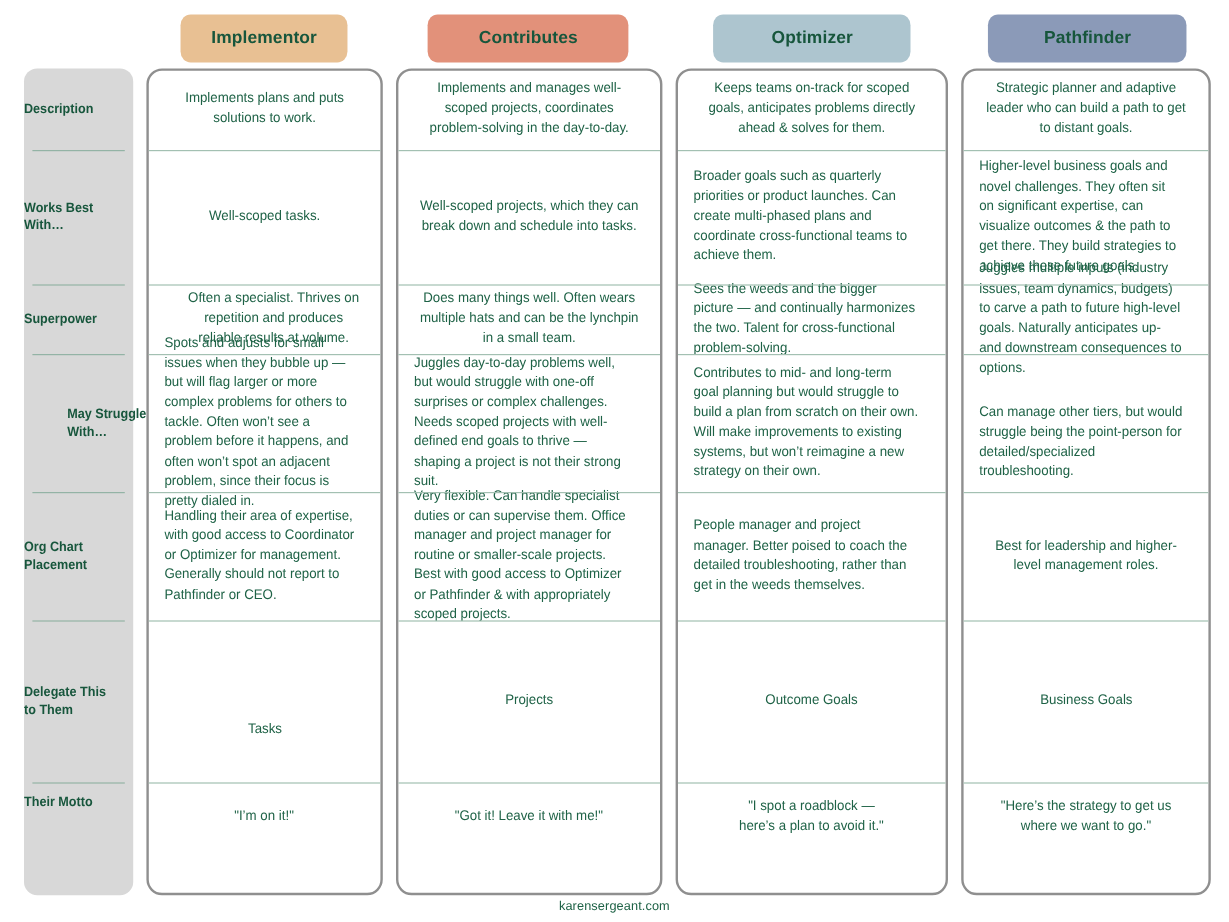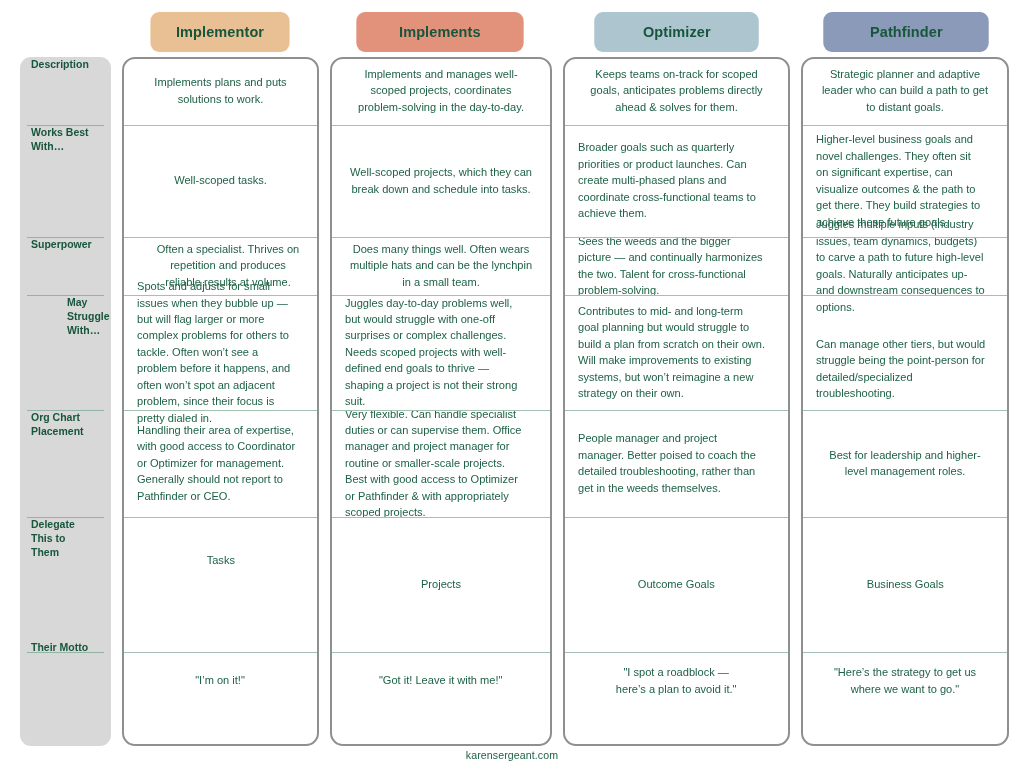--- a/index.html
+++ b/index.html
@@ -60,21 +60,21 @@
     background: #d8d8d8;
     border-radius: 11px;
     box-sizing: border-box;
   }
   .label-cell {
     position: absolute;
     left: 0;
     width: 79px;
     box-sizing: border-box;
     display: flex;
-    padding-left: 11px;
+    align-items: center;
     padding-right: 4px;
   }
   .label-cell .ltext {
     font-size: 11.3px;
     font-weight: bold;
     color: #17563c;
     line-height: 1.25;
     transform: scaleX(0.93);
     transform-origin: left center;
     white-space: pre-line;
@@ -146,21 +146,21 @@
 </head>
 <body>
 
 <div id="page">
 
   <div class="pill-row">
       <div class="pill" style="left: 146px; width: 148px; background: rgb(232, 192, 147);">
         <span class="pill-inner">Implementor</span>
       </div>
       <div class="pill" style="left: 351px; width: 178px; background: rgb(226, 145, 122);">
-        <span class="pill-inner">Implements</span>
+        <span class="pill-inner">Contributes</span>
       </div>
       <div class="pill" style="left: 589px; width: 175px; background: rgb(173, 197, 207);">
         <span class="pill-inner">Optimizer</span>
       </div>
       <div class="pill" style="left: 818px; width: 176px; background: rgb(139, 154, 184);">
         <span class="pill-inner">Pathfinder</span>
       </div>
     </div>
 
   <div class="label-col">
@@ -206,21 +206,21 @@
       </div>
       <div class="card-div" style="top: 177.6px;"></div>
       <div class="cell align-left" style="top: 235.6px; height: 115px;">
         <div class="ctext" style="white-space: pre-line;">Spots and adjusts for small issues when they bubble up — but will flag larger or more complex problems for others to tackle. Often won’t see a problem before it happens, and often won’t spot an adjacent problem, since their focus is pretty dialed in.</div>
       </div>
       <div class="card-div" style="top: 235.6px;"></div>
       <div class="cell align-left" style="top: 350.6px; height: 107px;">
         <div class="ctext" style="white-space: pre-line;">Handling their area of expertise, with good access to Coordinator or Optimizer for management. Generally should not report to Pathfinder or CEO.</div>
       </div>
       <div class="card-div" style="top: 350.6px;"></div>
-      <div class="cell" style="top: 434px; height: 135px;">
+      <div class="cell" style="top: 482px; height: 135px;">
         <div class="ctext" style="white-space: pre-line;">Tasks</div>
       </div>
       <div class="card-div" style="top: 457.6px;"></div>
       <div class="cell" style="top: 592.6px; height: 58px;">
         <div class="ctext" style="white-space: pre-line;">"I’m on it!"</div>
       </div>
       <div class="card-div" style="top: 592.6px;"></div>
     </div>
   <div class="card" style="left: 330px; width: 222px;">
       <div class="cell" style="top: -2.4px; height: 68px;">

